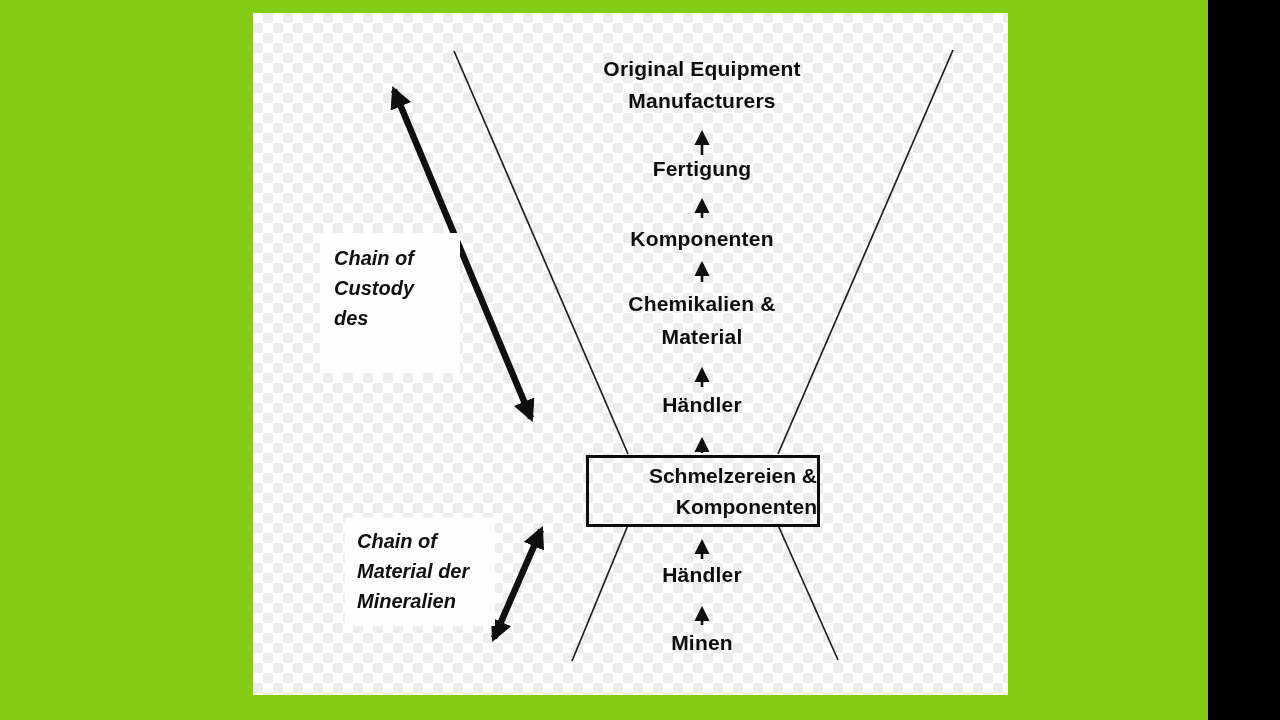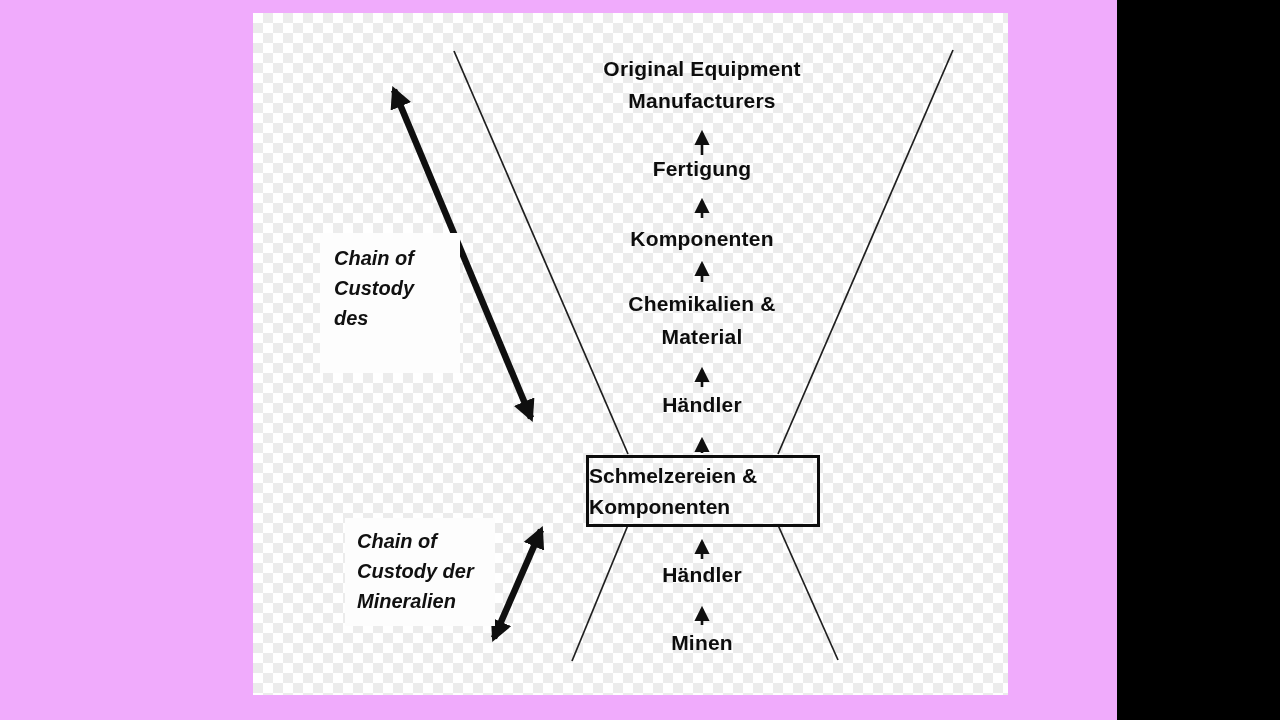--- a/index.html
+++ b/index.html
@@ -3,40 +3,40 @@
 <meta charset="utf-8">
 <style>
   html,body{margin:0;padding:0;}
   body{
     width:1280px;height:720px;
     background:#000;
     position:relative;
     overflow:hidden;
     font-family:"Liberation Sans", sans-serif;
   }
-  .frame{position:absolute;left:0;top:0;width:1117px;height:720px;background:#f0abfc;}
+  .frame{position:absolute;left:0;top:0;width:1208px;height:720px;background:#84cc16;}
   .content{
     position:absolute;left:253px;top:13px;width:755px;height:682px;
     background-color:#fff;
     background-image:
       linear-gradient(45deg,#ececec 25%,transparent 25%,transparent 75%,#ececec 75%),
       linear-gradient(45deg,#ececec 25%,transparent 25%,transparent 75%,#ececec 75%);
     background-position:0 0,10px 10px;
     background-size:20px 20px;
   }
   .lines-svg{position:absolute;left:0;top:0;width:755px;height:682px;}
   .stage{
     position:absolute;left:299px;width:300px;height:28px;line-height:28px;
     text-align:center;font-weight:bold;font-size:21px;color:#0d0d0d;
     letter-spacing:0.2px;white-space:nowrap;
   }
   .smelter-box{
     position:absolute;left:333px;top:442px;width:234px;height:72px;
     border:3px solid #0d0d0d;box-sizing:border-box;
-    display:flex;flex-direction:column;justify-content:center;align-items:flex-start;
+    display:flex;flex-direction:column;justify-content:center;align-items:flex-end;
   }
   .smelter-box .box-line{
     font-weight:bold;font-size:21px;color:#0d0d0d;line-height:31px;white-space:nowrap;
   }
   .side-label{
     position:absolute;background:#fdfdfd;
     font-style:italic;font-weight:bold;font-size:20px;color:#111;
     line-height:30px;
   }
   .side-label .lbl-line{white-space:nowrap;}
@@ -92,18 +92,18 @@
     </div>
 
     <div class="side-label label-metals">
       <div class="lbl-line">Chain of</div>
       <div class="lbl-line">Custody</div>
       <div class="lbl-line">des</div>
     </div>
 
     <div class="side-label label-minerals">
       <div class="lbl-line">Chain of</div>
-      <div class="lbl-line">Custody der</div>
+      <div class="lbl-line">Material der</div>
       <div class="lbl-line">Mineralien</div>
     </div>
 
   </div>
 </div>
 
 </body></html>

